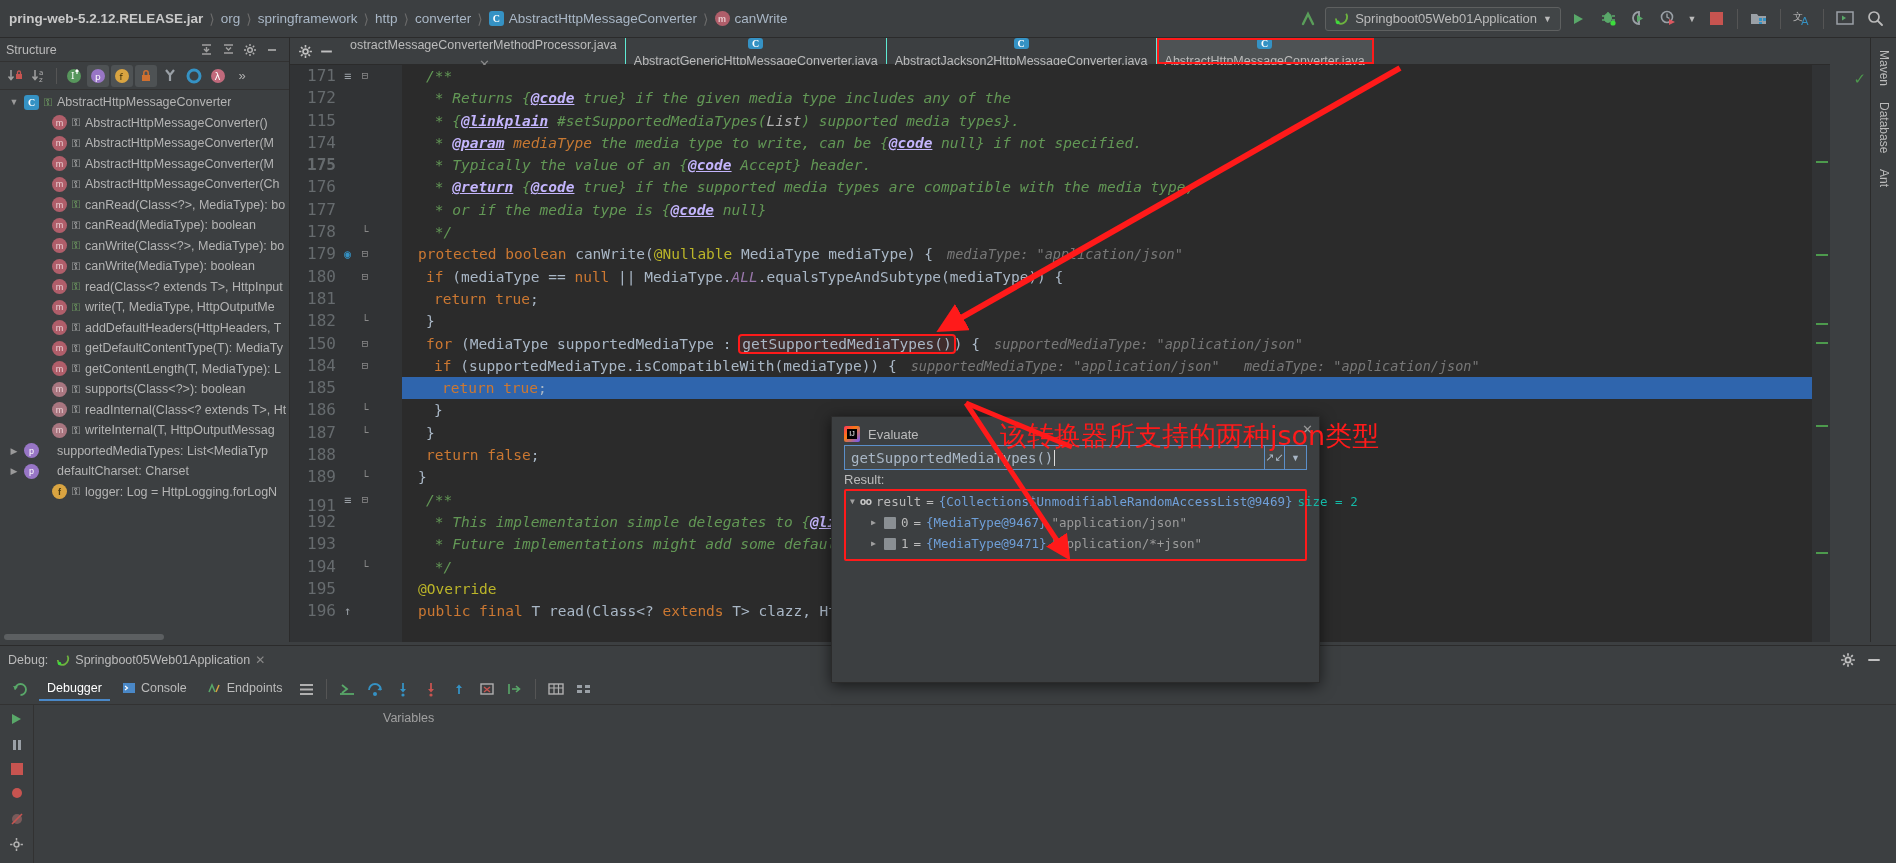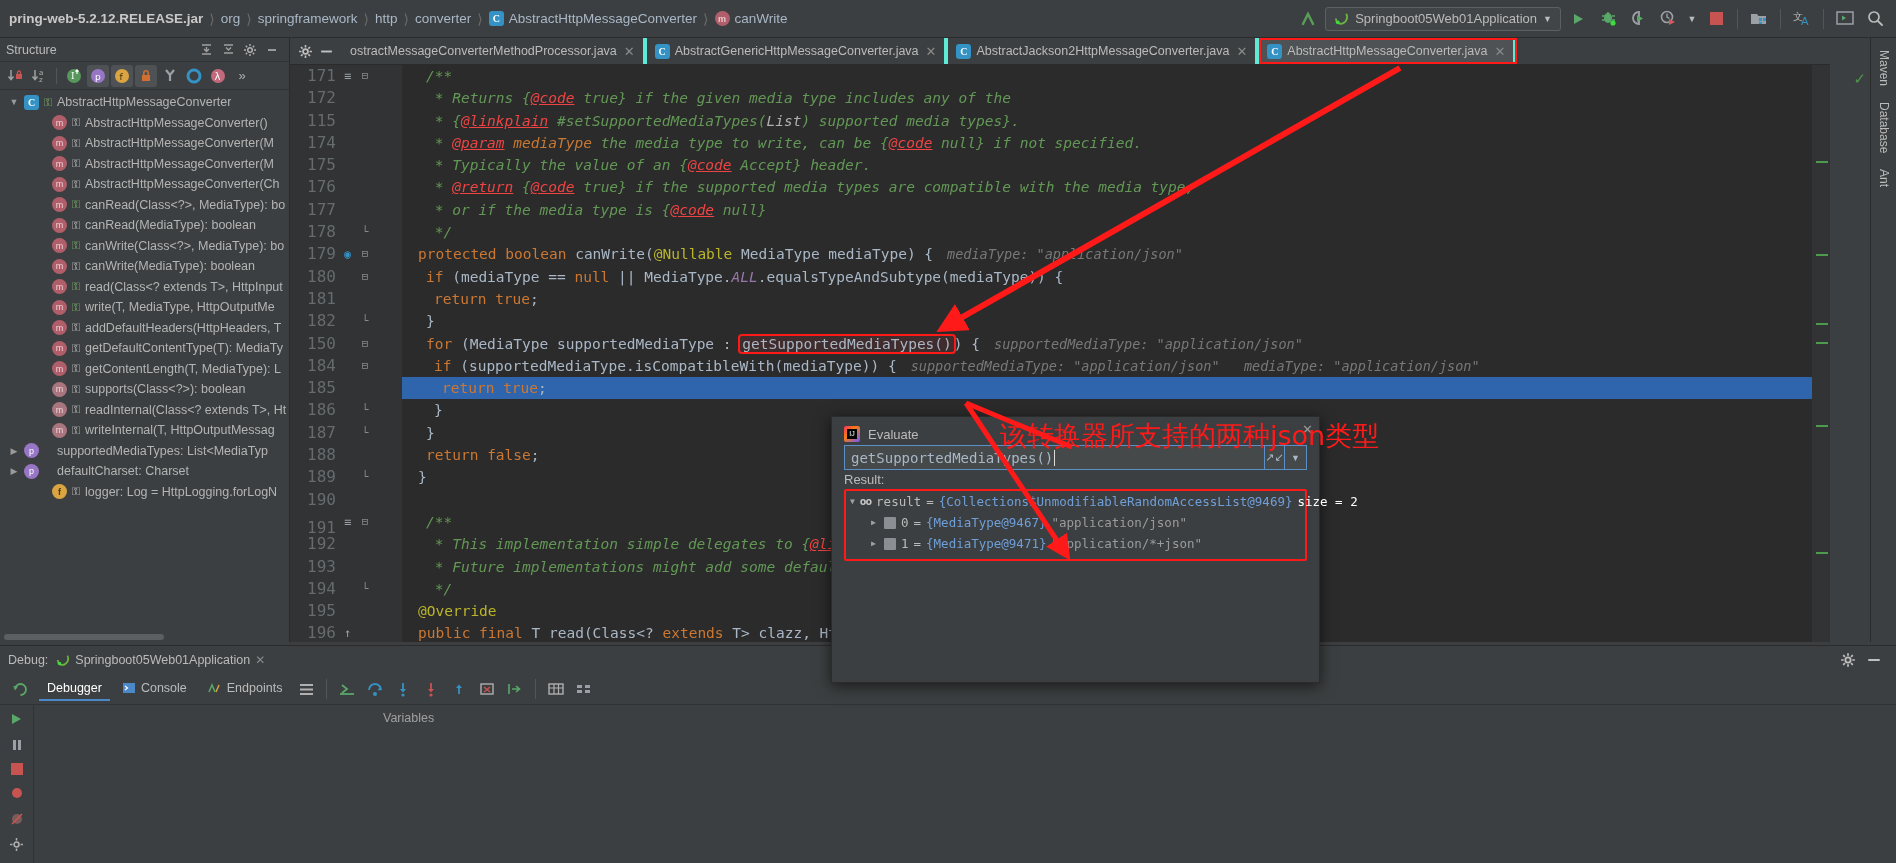--- a/index.html
+++ b/index.html
@@ -102,21 +102,22 @@
   .tabbar {
     position: absolute; top: 38px; left: 290px; width: 1540px; height: 27px;
     background: #3c3f41; display: flex; align-items: stretch;
     border-bottom: 1px solid #2b2b2b;
   }
   .tabbar-btns { display: flex; align-items: center; gap: 6px; padding: 0 8px; }
   .etab {
     display: flex; align-items: center; gap: 5px;
     padding: 0 8px; font-size: 12.5px; color: #bbbbbb;
     white-space: nowrap; position: relative;
-    border-right: 4px solid #5eead4;
+    border-right: 1px solid #5eead4;
+    flex-direction: column;
   }
   .etab.active { background: #4e5254; }
   .etab.highlight { outline: 2px solid #ff1a1a; outline-offset: -2px; background: #4e5254; }
   .etab .x { color: #8a8a8a; font-size: 13px; margin-left: 2px; }
 
   
   .editor {
     position: absolute; top: 65px; left: 290px; width: 1540px; height: 577px;
     background: #2b2b2b; overflow: hidden;
   }
@@ -128,21 +129,21 @@
     font-family: "DejaVu Sans Mono", "Liberation Mono", monospace;
     font-size: 14.5px; white-space: pre; color: #a9b7c6;
   }
   .ln {
     position: absolute; width: 46px; text-align: right;
     color: #666b6e; font-family: "DejaVu Sans Mono", monospace; font-size: 16px;
     left: 0;
   }
   .hl-line { background: #2f65ad; }
   .cm { color: #629755; font-style: italic; }
-  .cm-tag { color: #ef4444; font-style: italic; font-weight: normal; text-decoration: underline; }
+  .cm-tag { color: #c4b5fd; font-style: italic; font-weight: bold; text-decoration: underline; }
   .cm-lnk { color: #b0b0b0; font-style: italic; }
   .cm-par { color: #c77832; font-style: italic; }
   .kw { color: #cc7832; }
   .anno { color: #bbb529; }
   .st { color: #a9b7c6; }
   .fld { color: #9876aa; font-style: italic; }
   .hint { color: #787878; font-style: italic; font-family: "DejaVu Sans Mono", monospace; font-size: 13.5px; }
   .boxed {
     outline: 2px solid #ff1a1a; border-radius: 2px; padding: 0 2px;
     background: rgba(255,60,60,0.10);
@@ -203,21 +204,21 @@
     display: flex; align-items: center; gap: 5px; height: 21px;
     font-family: "DejaVu Sans Mono", monospace; font-size: 12.5px;
     white-space: nowrap; padding-left: 4px; color: #bbbbbb;
   }
   .rrow .tri { width: 11px; text-align:center; color:#a0a0a0; font-size:8px; }
   .rrow .oo { color: #c9c9c9; font-weight: bold; font-size: 11px; letter-spacing:-1px;}
   .rrow .listico { width:12px; height:12px; background:#8a8f93; border-radius:1px; display:inline-block; position:relative;}
   .rname { color: #bbbbbb; }
   .rref { color: #6f9fd8; }
   .rstr { color: #9b9b9b; }
-  .rsize { color: #ffffff; }
+  .rsize { color: #14b8a6; }
   .ev-bottom { position:absolute; left:0; bottom:0; width:100%; height:58px; background:#3c3f41; }
   .ev-close { position:absolute; right:6px; top:5px; color:#9a9a9a; font-size:13px; }
 
   
   .ann { position: absolute; pointer-events: none; z-index: 60; }
   .cn-note {
     position: absolute; left: 1000px; top: 418px;
     color: #ff1a1a; font-size: 27px; font-weight: 500;
     font-family: "DejaVu Sans", sans-serif; white-space: nowrap; z-index: 61;
   }
@@ -639,36 +640,35 @@
 
   <div class="editor">
     <div class="gutter-l"></div>
     <div class="gutter-r"></div>
     <div class="code-area">
 
     <div class="cline"><span class="ln" style="left: -112px;">171</span><span class="bp" style="left: -58px; color: rgb(154, 160, 166);">≡</span><span class="fold" style="left: -44px;">⊟</span><span style="padding-left: 24px;"><span class="cm">/**</span></span></div>
         <div class="cline"><span class="ln" style="left: -112px;">172</span><span style="padding-left: 24px;"><span class="cm"> * Returns {</span><span class="cm-tag">@code</span><span class="cm"> true} if the given media type includes any of the</span></span></div>
         <div class="cline"><span class="ln" style="left: -112px;">115</span><span style="padding-left: 24px;"><span class="cm"> * {</span><span class="cm-tag">@linkplain</span><span class="cm"> #setSupportedMediaTypes(</span><span class="cm-lnk">List</span><span class="cm">) supported media types}.</span></span></div>
         <div class="cline"><span class="ln" style="left: -112px;">174</span><span style="padding-left: 24px;"><span class="cm"> * </span><span class="cm-tag">@param</span><span class="cm-par"> mediaType</span><span class="cm"> the media type to write, can be {</span><span class="cm-tag">@code</span><span class="cm"> null} if not specified.</span></span></div>
-        <div class="cline"><span class="ln" style="left: -112px;">175</span><span style="padding-left: 24px;"><span class="cm"> * Typically the value of an {</span><span class="cm-tag">@code</span><span class="cm"> Accept} header.</span></span></div>
+        <div class="cline"><span class="ln" style="left: -112px; font-weight: bold;">175</span><span style="padding-left: 24px;"><span class="cm"> * Typically the value of an {</span><span class="cm-tag">@code</span><span class="cm"> Accept} header.</span></span></div>
         <div class="cline"><span class="ln" style="left: -112px;">176</span><span style="padding-left: 24px;"><span class="cm"> * </span><span class="cm-tag">@return</span><span class="cm"> {</span><span class="cm-tag">@code</span><span class="cm"> true} if the supported media types are compatible with the media type,</span></span></div>
         <div class="cline"><span class="ln" style="left: -112px;">177</span><span style="padding-left: 24px;"><span class="cm"> * or if the media type is {</span><span class="cm-tag">@code</span><span class="cm"> null}</span></span></div>
         <div class="cline"><span class="ln" style="left: -112px;">178</span><span class="fold" style="left: -44px;">└</span><span style="padding-left: 24px;"><span class="cm"> */</span></span></div>
         <div class="cline"><span class="ln" style="left: -112px;">179</span><span class="bp" style="left: -58px;">◉</span><span class="fold" style="left: -44px;">⊟</span><span style="padding-left: 16px;"><span class="kw">protected</span> <span class="kw">boolean</span> <span class="st">canWrite</span>(<span class="anno">@Nullable</span> MediaType mediaType) {</span><span class="hint" style="margin-left: 14px;">mediaType: "application/json"</span></div>
         <div class="cline"><span class="ln" style="left: -112px;">180</span><span class="fold" style="left: -44px;">⊟</span><span style="padding-left: 24px;"><span class="kw">if</span> (mediaType == <span class="kw">null</span> || MediaType.<span class="fld">ALL</span>.equalsTypeAndSubtype(mediaType)) {</span></div>
         <div class="cline"><span class="ln" style="left: -112px;">181</span><span style="padding-left: 32px;"><span class="kw">return</span> <span class="kw">true</span>;</span></div>
         <div class="cline"><span class="ln" style="left: -112px;">182</span><span class="fold" style="left: -44px;">└</span><span style="padding-left: 24px;">}</span></div>
         <div class="cline"><span class="ln" style="left: -112px;">150</span><span class="fold" style="left: -44px;">⊟</span><span style="padding-left: 24px;"><span class="kw">for</span> (MediaType supportedMediaType : <span class="boxed">getSupportedMediaTypes()</span>) {</span><span class="hint" style="margin-left: 14px;">supportedMediaType: "application/json"</span></div>
         <div class="cline"><span class="ln" style="left: -112px;">184</span><span class="fold" style="left: -44px;">⊟</span><span style="padding-left: 32px;"><span class="kw">if</span> (supportedMediaType.isCompatibleWith(mediaType)) {</span><span class="hint" style="margin-left: 14px;">supportedMediaType: "application/json"   mediaType: "application/json"</span></div>
         <div class="cline hl-line"><span class="ln" style="left: -112px;">185</span><span style="padding-left: 40px;"><span class="kw">return</span> <span class="kw">true</span>;</span></div>
         <div class="cline"><span class="ln" style="left: -112px;">186</span><span class="fold" style="left: -44px;">└</span><span style="padding-left: 32px;">}</span></div>
         <div class="cline"><span class="ln" style="left: -112px;">187</span><span class="fold" style="left: -44px;">└</span><span style="padding-left: 24px;">}</span></div>
         <div class="cline"><span class="ln" style="left: -112px;">188</span><span style="padding-left: 24px;"><span class="kw">return</span> <span class="kw">false</span>;</span></div>
         <div class="cline"><span class="ln" style="left: -112px;">189</span><span class="fold" style="left: -44px;">└</span><span style="padding-left: 16px;">}</span></div>
-        <div class="cline"><span class="ln" style="left: -112px;">190</span><span style="padding-left: 16px;"></span></div>
         <div class="cline"><span class="ln" style="left: -112px; margin-top: 6px;">191</span><span class="bp" style="left: -58px; color: rgb(154, 160, 166);">≡</span><span class="fold" style="left: -44px;">⊟</span><span style="padding-left: 24px;"><span class="cm">/**</span></span></div>
         <div class="cline"><span class="ln" style="left: -112px;">192</span><span style="padding-left: 24px;"><span class="cm"> * This implementation simple delegates to {</span><span class="cm-tag">@link</span><span class="cm"> #</span></span></div>
         <div class="cline"><span class="ln" style="left: -112px;">193</span><span style="padding-left: 24px;"><span class="cm"> * Future implementations might add some default be</span></span></div>
         <div class="cline"><span class="ln" style="left: -112px;">194</span><span class="fold" style="left: -44px;">└</span><span style="padding-left: 24px;"><span class="cm"> */</span></span></div>
         <div class="cline"><span class="ln" style="left: -112px;">195</span><span style="padding-left: 16px;"><span class="anno">@Override</span></span></div>
         <div class="cline"><span class="ln" style="left: -112px;">196</span><span class="bp" style="left: -58px; color: rgb(154, 160, 166);">↑</span><span style="padding-left: 16px;"><span class="kw">public final</span> <span class="st">T</span> <span class="st">read</span>(Class&lt;? <span class="kw">extends</span> T&gt; clazz, HttpI</span></div>
       </div>
     <div class="markers">
       <div class="mk" style="top:96px;"></div>
       <div class="mk" style="top:189px;"></div>

